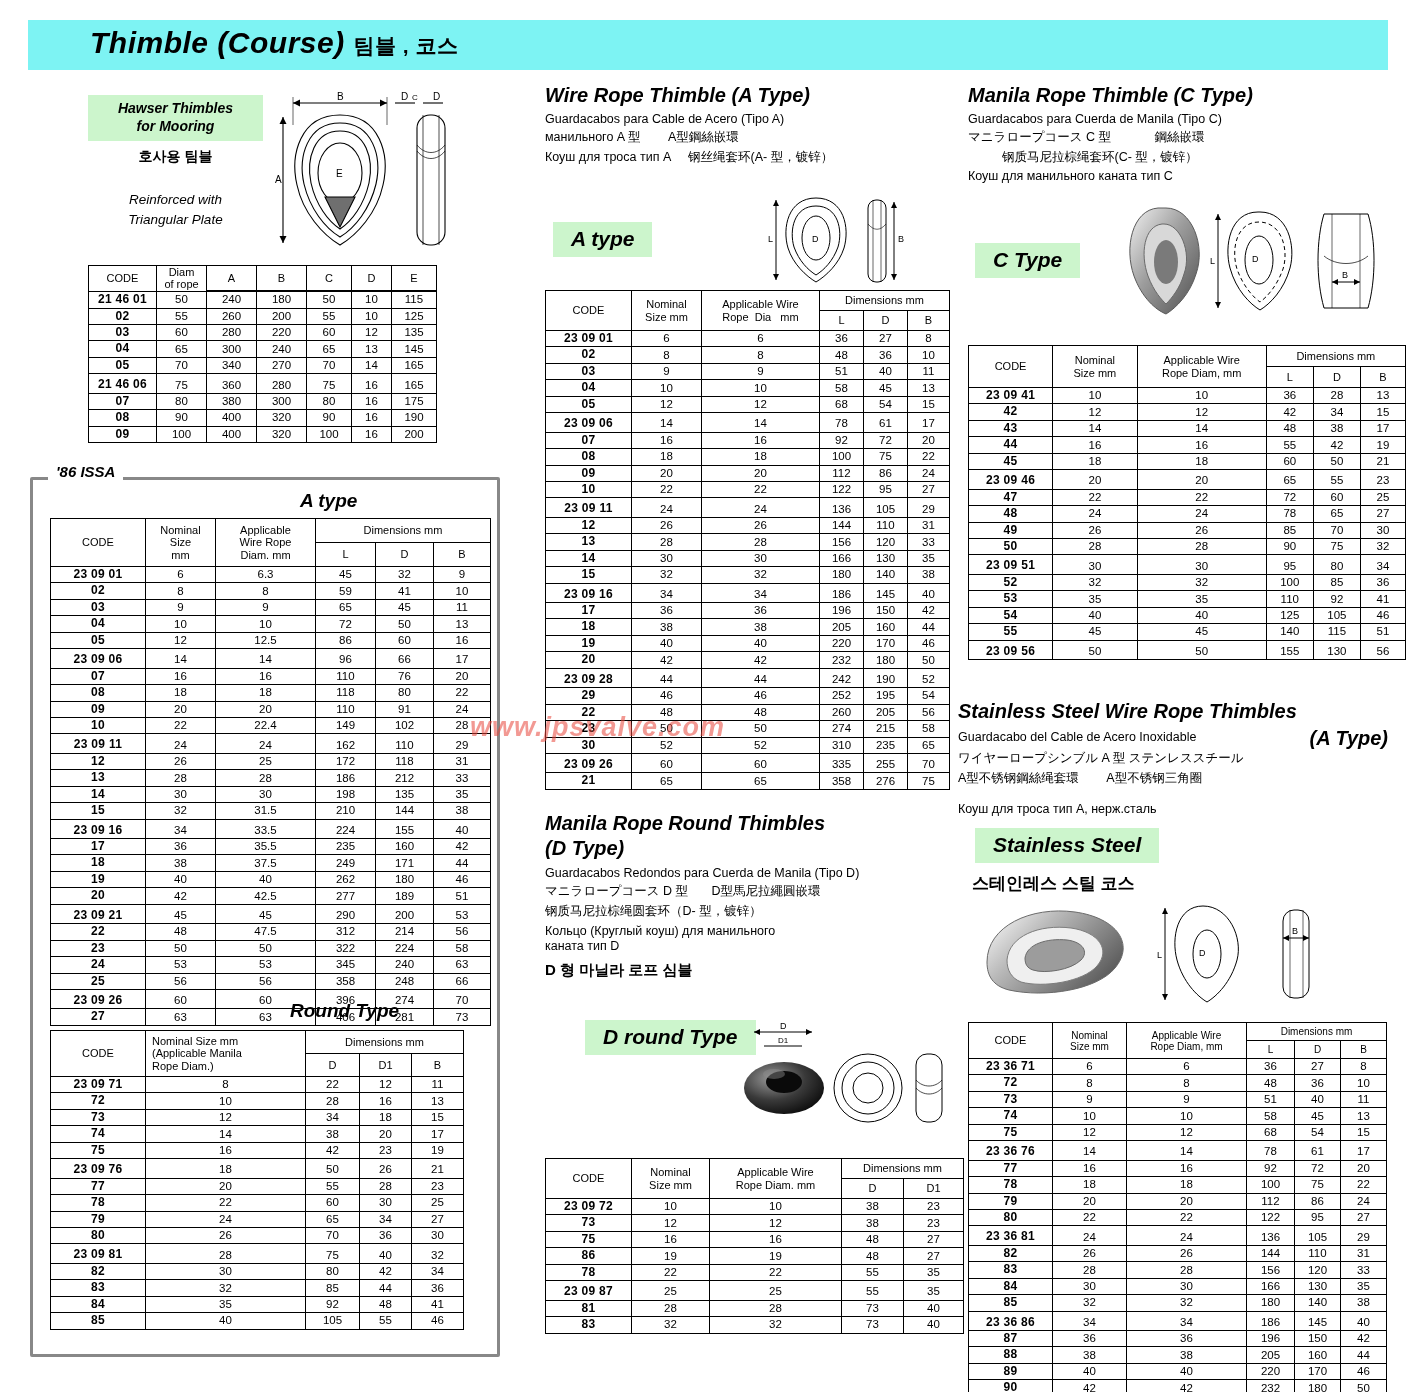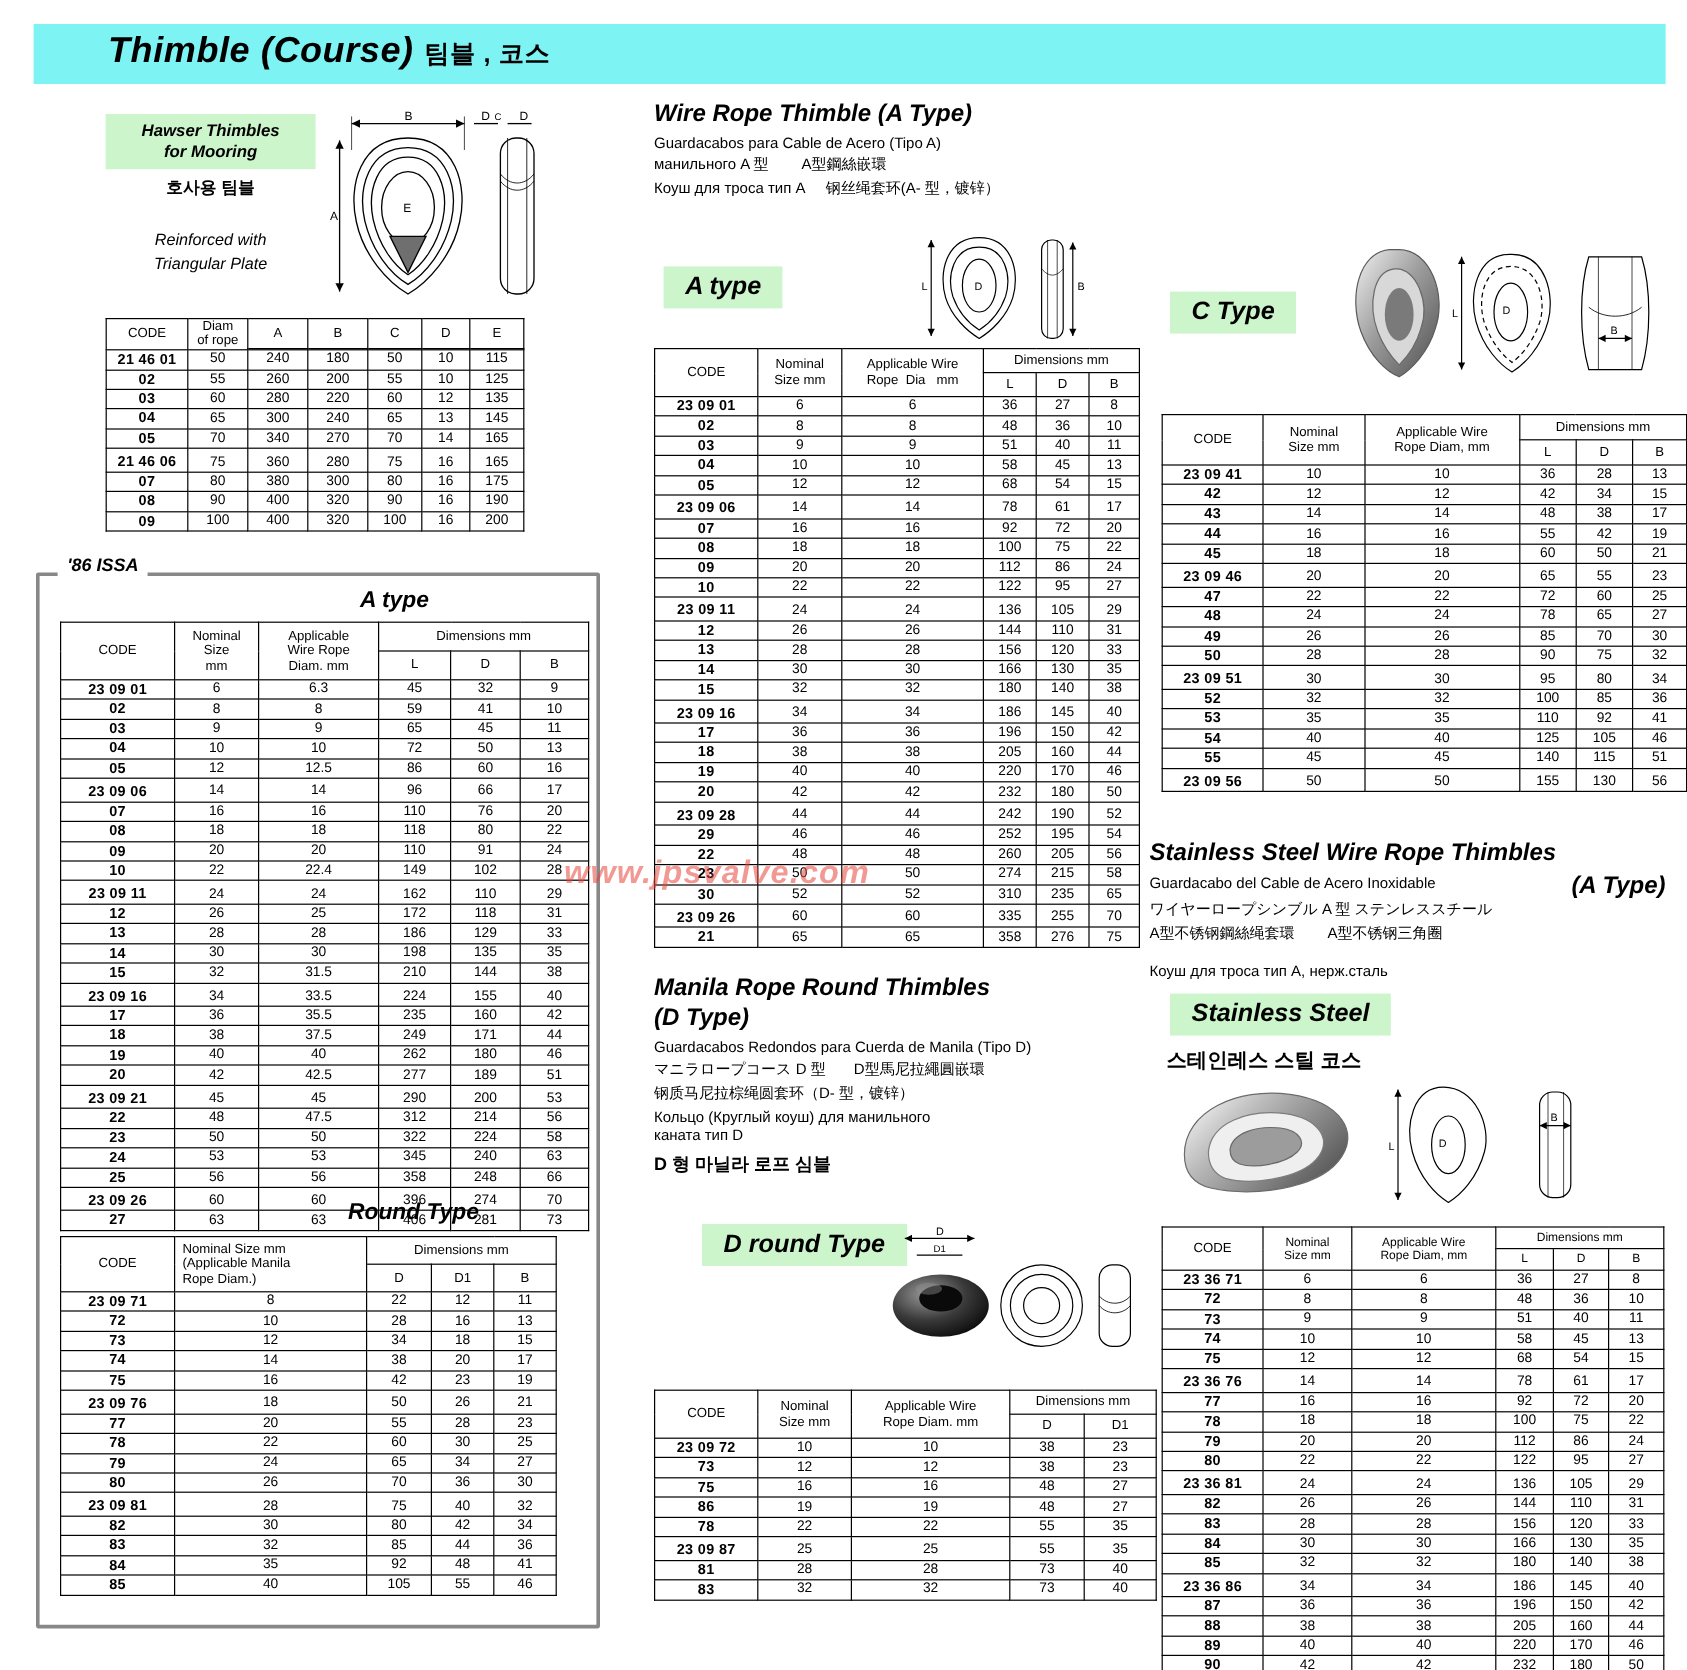--- a/index.html
+++ b/index.html
@@ -389,21 +389,21 @@
             <td>25</td>
             <td>172</td>
             <td>118</td>
             <td>31</td>
           </tr>
           <tr>
             <td class="code">13</td>
             <td>28</td>
             <td>28</td>
             <td>186</td>
-            <td>129</td>
+            <td>212</td>
             <td>33</td>
           </tr>
           <tr>
             <td class="code">14</td>
             <td>30</td>
             <td>30</td>
             <td>198</td>
             <td>135</td>
             <td>35</td>
           </tr>
@@ -1041,20 +1041,30 @@
             <td class="code">83</td>
             <td>32</td>
             <td>32</td>
             <td>73</td>
             <td>40</td>
           </tr>
         </tbody>
     </table>
   </div>
 
+  <div style="position:absolute; left:968px; top:84px; width:420px;">
+    <div class="sec-title">Manila Rope Thimble (C Type)</div>
+    <div class="sub-line" style="margin-top:5px;">Guardacabos para Cuerda de Manila (Tipo C)</div>
+    <div class="cjk" style="margin-top:3px;">
+      <span>マニラロープコース C 型</span>
+      <span style="margin-left:40px;">鋼絲嵌環</span>
+    </div>
+    <div class="cjk" style="margin-top:3px; margin-left:34px;">钢质马尼拉棕绳套环(C- 型，镀锌）</div>
+    <div class="cjk" style="margin-top:3px;">Коуш для манильного каната тип C</div>
+  </div>
 
   <div style="position:absolute; left:975px; top:243px;">
     <span class="green-tag">C Type</span>
   </div>
 
   <div class="draw" style="left:1118px; top:200px;">
     <svg width="268" height="120" viewBox="0 0 268 120">
       <defs>
         <linearGradient id="ch" x1="0" y1="0" x2="1" y2="1">
           <stop offset="0%" stop-color="#f2f2f2"></stop>

